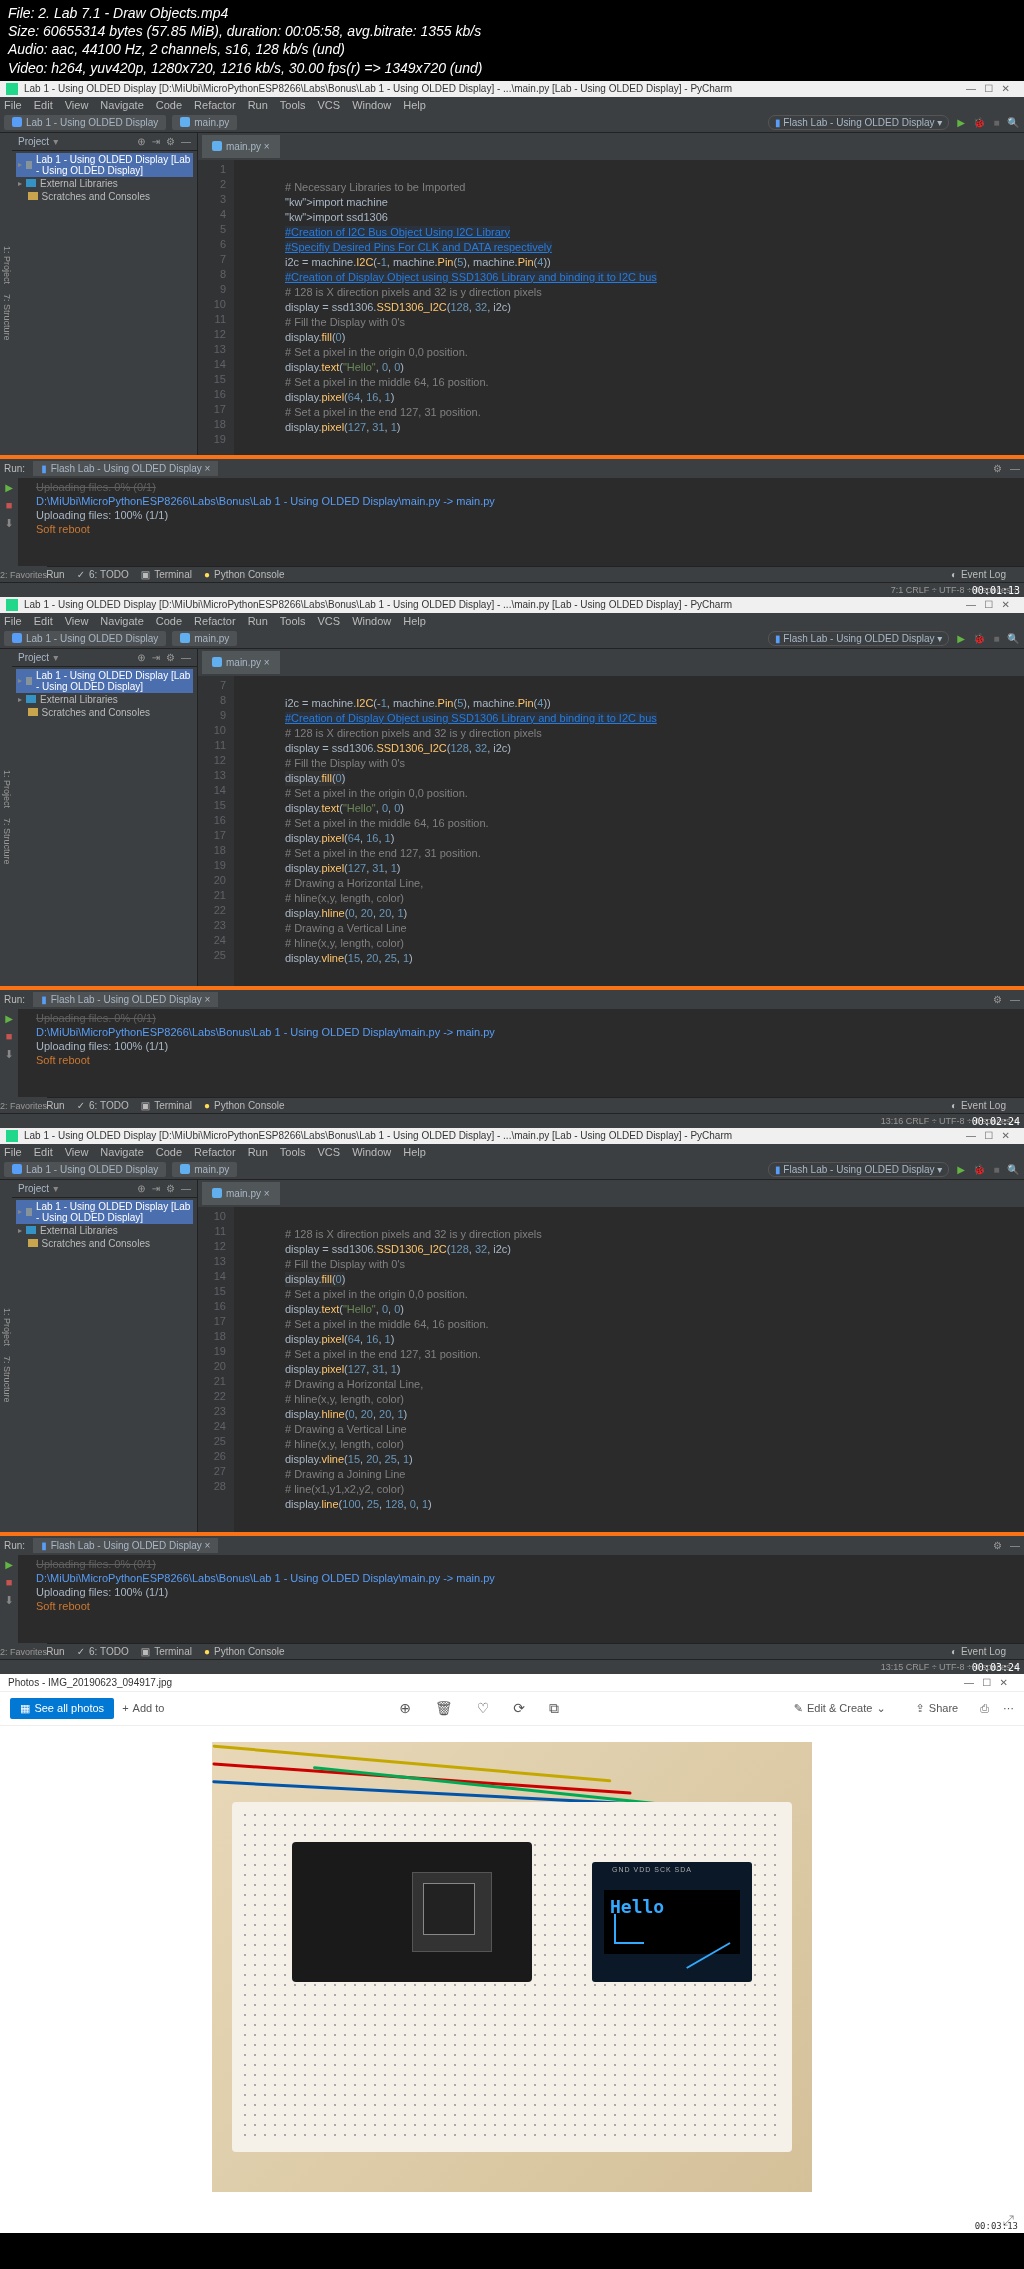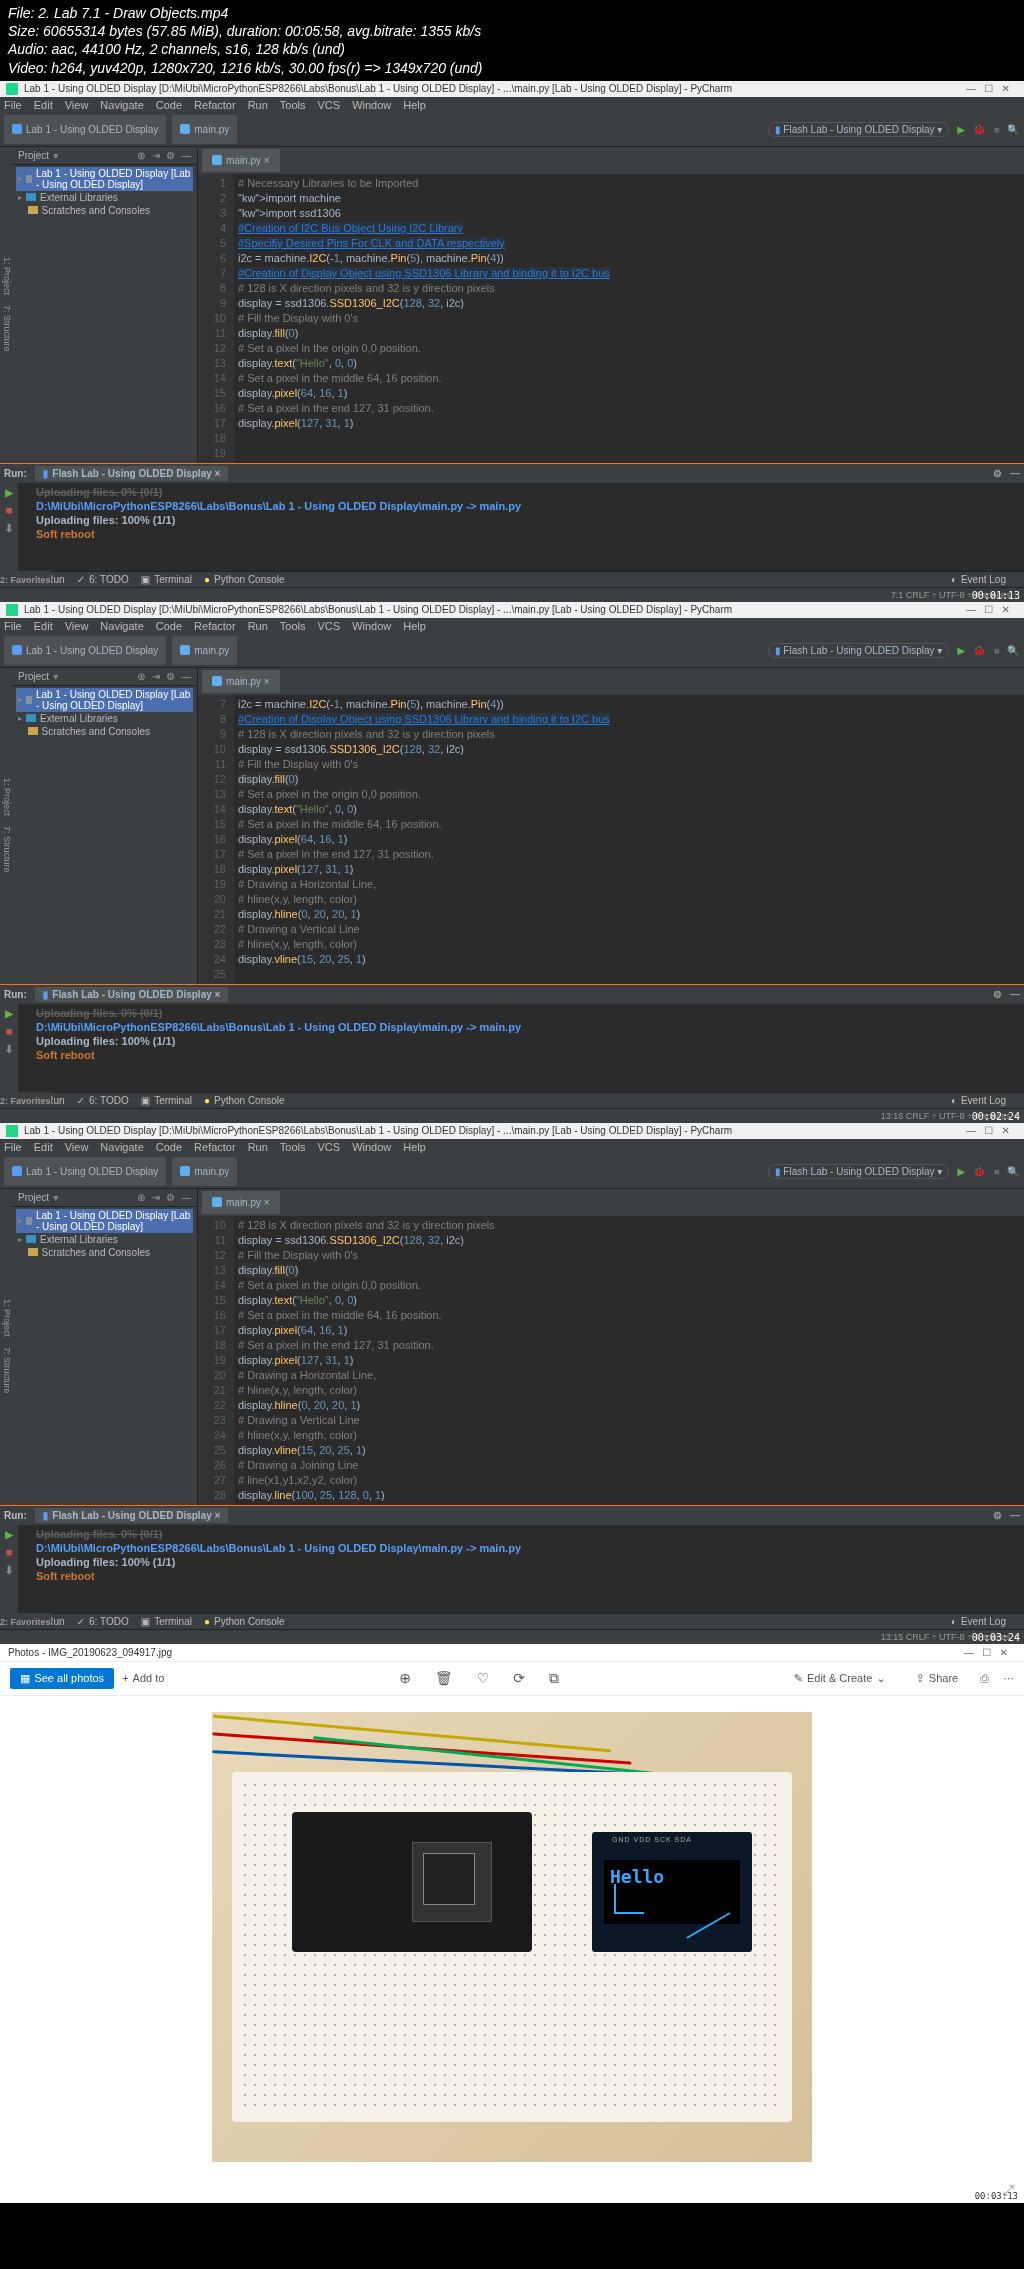--- a/index.html
+++ b/index.html
@@ -5,21 +5,21 @@
 * { margin: 0; padding: 0; box-sizing: border-box; font-family: 'Segoe UI', Arial, sans-serif; }
 body { background: #000; width: 1024px; }
 .header-info { background: #000; color: #fff; padding: 4px 8px; font-family: 'Comic Sans MS', cursive; font-size: 14px; font-style: italic; line-height: 1.3; }
 .ide { background: #2b2b2b; color: #a9b7c6; font-size: 11px; }
 .ide-title { background: #f0f0f0; color: #333; padding: 2px 6px; font-size: 10px; display: flex; align-items: center; }
 .ide-title .spacer { flex: 1; }
 .win-btns { display: flex; gap: 14px; padding: 0 8px; color: #666; }
 .menubar { background: #3c3f41; color: #bbb; padding: 2px 4px; font-size: 11px; display: flex; gap: 12px; }
 .menubar span { cursor: pointer; }
 .tabbar { background: #3c3f41; display: flex; align-items: center; padding: 2px 4px; border-bottom: 1px solid #222; }
-.tab { background: #4e5254; padding: 9px 8px; font-size: 10px; border-radius: 2px; margin-right: 6px; display: flex; align-items: center; gap: 4px; }
+.tab { background: #4e5254; padding: 2px 8px; font-size: 10px; border-radius: 2px; margin-right: 6px; display: flex; align-items: center; gap: 4px; }
 .tab-icon { width: 10px; height: 10px; background: #589df6; border-radius: 2px; }
 .tab-py { background: #61afef; }
 .toolbar-right { margin-left: auto; display: flex; gap: 8px; align-items: center; font-size: 10px; }
 .flash-btn { background: #3c3f41; border: 1px solid #555; padding: 1px 6px; border-radius: 7px; }
 .play-icon { color: #62b543; }
 .bug-icon { color: #62b543; }
 .main-pane { display: flex; min-height: 200px; }
 .sidebar-left { width: 12px; background: #3c3f41; writing-mode: vertical-rl; text-align: center; font-size: 9px; color: #999; padding: 4px 0; }
 .project-pane { width: 186px; background: #3c3f41; border-right: 1px solid #222; font-size: 10px; }
 .proj-header { display: flex; align-items: center; padding: 3px 6px; border-bottom: 1px solid #222; }
@@ -30,28 +30,28 @@
 .tree-item.sel { background: #4b6eaf; color: #fff; }
 .tree-caret { color: #888; font-size: 8px; }
 .folder-icon { width: 10px; height: 8px; background: #87939a; }
 .lib-icon { width: 10px; height: 8px; background: #3592c4; }
 .editor-pane { flex: 1; display: flex; flex-direction: column; background: #2b2b2b; }
 .editor-tab-row { background: #3c3f41; padding: 2px 4px; display: flex; }
 .editor-tab { background: #515658; padding: 6px 10px; font-size: 10px; display: flex; align-items: center; gap: 4px; }
 .code-area { display: flex; font-family: 'Consolas', monospace; font-size: 11px; line-height: 15px; }
 .gutter { background: #313335; color: #606366; text-align: right; padding: 2px 8px 2px 4px; min-width: 36px; user-select: none; }
 .gutter div { height: 15px; }
-.code { flex: 1; padding: 2px 4px; white-space: pre; color: #a9b7c6; }
+.code { flex: 1; padding: 20px 4px; white-space: pre; color: #a9b7c6; margin-left: 47px; }
 .code .cm { color: #808080; }
 .code .cm-link { color: #287bde; text-decoration: underline; background: rgba(40,123,222,0.1); }
 .code .str { color: #6a8759; }
 .code .num { color: #6897bb; }
 .code .fn { color: #ffc66d; }
 .code .hl { background: #323232; display: inline-block; }
-.run-pane { background: #2b2b2b; border-top: 1px solid #f97316; font-weight: bold; }
+.run-pane { background: #2b2b2b; border-top: 4px solid #f97316; }
 .run-tab-row { background: #3c3f41; padding: 2px 4px; display: flex; align-items: center; font-size: 10px; }
 .run-tab { background: #4e5254; padding: 2px 8px; display: flex; align-items: center; gap: 4px; }
 .run-tools-right { margin-left: auto; display: flex; gap: 8px; color: #999; }
 .run-body { display: flex; }
 .run-gutter { width: 18px; background: #3c3f41; display: flex; flex-direction: column; align-items: center; gap: 6px; padding: 4px 0; }
 .run-gutter .play { color: #62b543; font-size: 10px; }
 .run-output { flex: 1; padding: 2px 18px; font-family: Consolas, monospace; font-size: 11px; line-height: 14px; }
 .run-output .path { color: #589df6; }
 .run-output .soft { color: #cc7832; }
 .run-output .up { color: #a9b7c6; }

